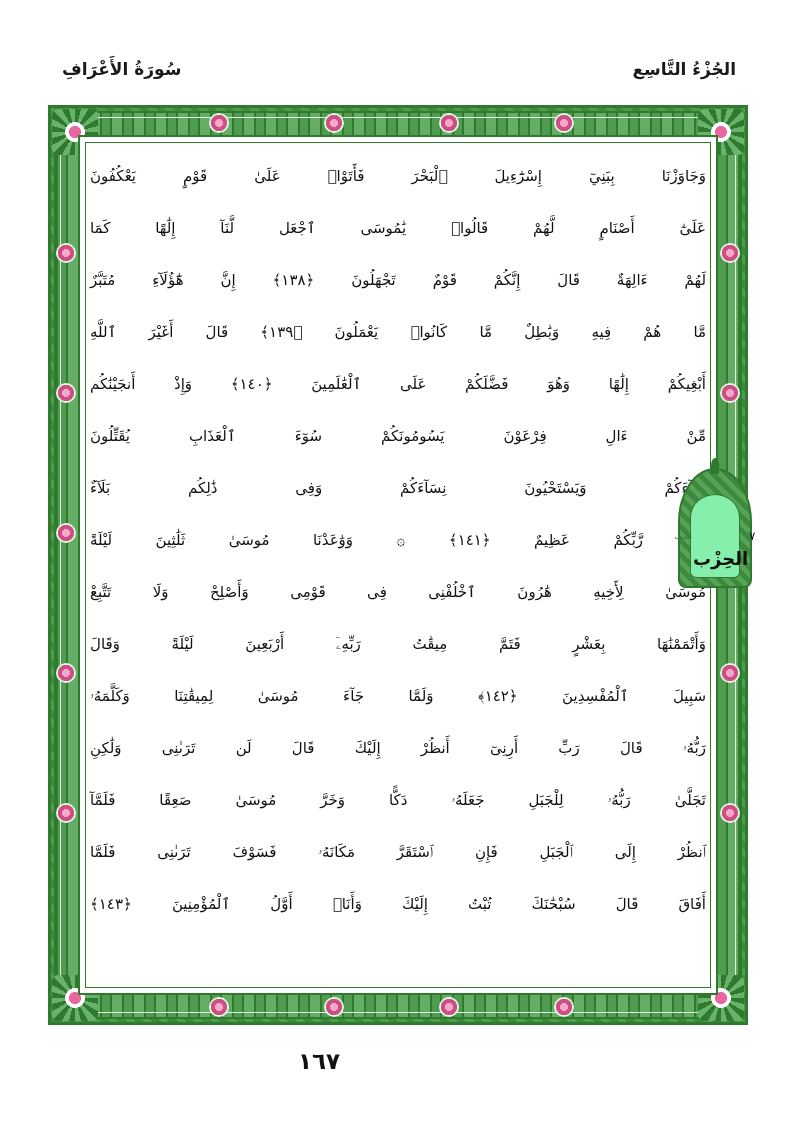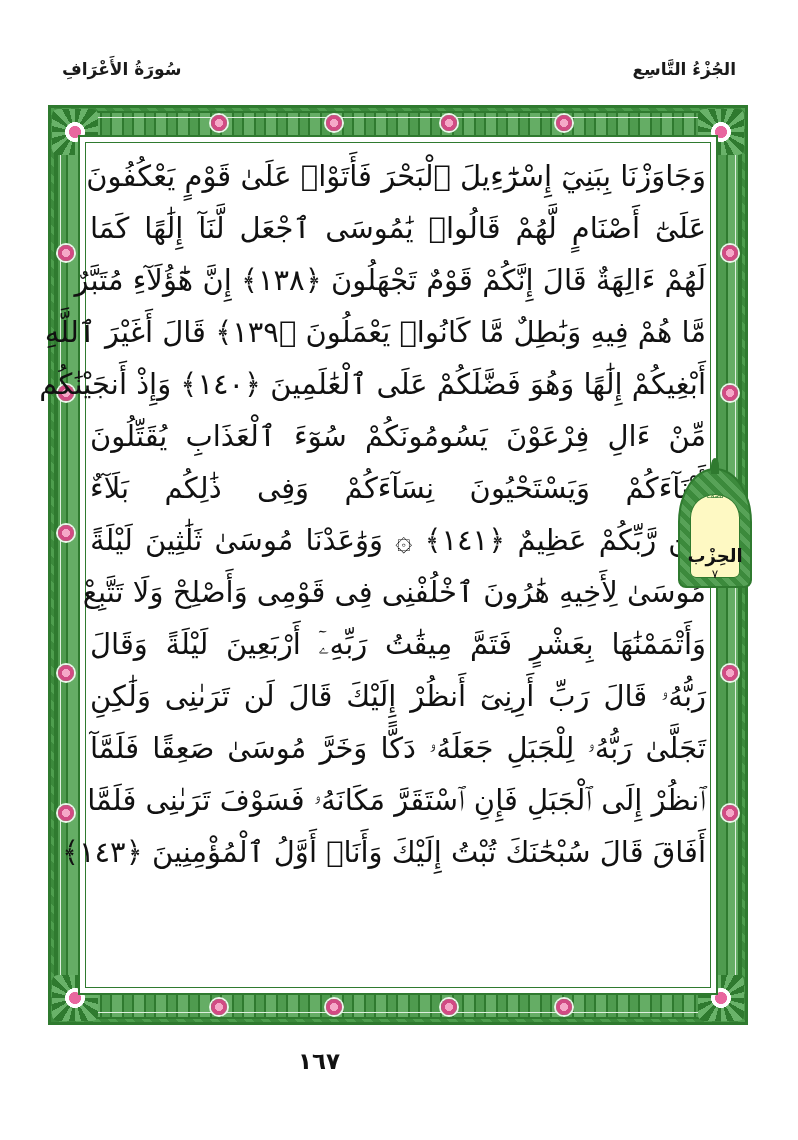--- a/index.html
+++ b/index.html
@@ -117,21 +117,21 @@
     top: 150px;
     left: 90px;
     width: 616px;
     height: 830px;
     direction: rtl;
     text-align: justify;
     text-align-last: justify;
   }
   .ayah-line {
     font-family: "DejaVu Sans", sans-serif;
-    font-size: 29px;
+    font-size: 15px;
     line-height: 52px;
     color: #111111;
     direction: rtl;
     text-align: justify;
     text-align-last: justify;
     white-space: nowrap;
     display: block;
     letter-spacing: 0px;
   }
 
@@ -147,25 +147,24 @@
     position: absolute;
     inset: 0;
     background: repeating-linear-gradient(45deg, #3c8a3c 0 5px, #57a257 5px 10px);
     border: 2px solid #2f7a2f;
     border-radius: 50% 50% 8px 8px / 45% 45% 8px 8px;
     box-sizing: border-box;
   }
   .hizb-inner {
     position: absolute;
     top: 26px; left: 12px; right: 12px; bottom: 10px;
-    background: #fef9c3;
+    background: #86efac;
     border: 1.5px solid #2f7a2f;
     border-radius: 50% 50% 6px 6px / 28% 28% 6px 6px;
     display: flex;
-    flex-direction: column;
     align-items: center;
     justify-content: center;
     gap: 1px;
     box-sizing: border-box;
   }
   .hizb-top-dot {
     position: absolute;
     top: -12px;
     left: 50%;
     transform: translateX(-50%);
@@ -251,20 +250,21 @@
   <div class="ayah-line">وَجَاوَزْنَا بِبَنِيٓ إِسْرَٰٓءِيلَ ٱلْبَحْرَ فَأَتَوْا۟ عَلَىٰ قَوْمٍ يَعْكُفُونَ</div>
   <div class="ayah-line">عَلَىٰٓ أَصْنَامٍ لَّهُمْ قَالُوا۟ يَٰمُوسَى ٱجْعَل لَّنَآ إِلَٰهًا كَمَا</div>
   <div class="ayah-line">لَهُمْ ءَالِهَةٌ قَالَ إِنَّكُمْ قَوْمٌ تَجْهَلُونَ ﴿١٣٨﴾ إِنَّ هَٰٓؤُلَآءِ مُتَبَّرٌ</div>
   <div class="ayah-line">مَّا هُمْ فِيهِ وَبَٰطِلٌ مَّا كَانُوا۟ يَعْمَلُونَ ﴿١٣٩﴾ قَالَ أَغَيْرَ ٱللَّهِ</div>
   <div class="ayah-line">أَبْغِيكُمْ إِلَٰهًا وَهُوَ فَضَّلَكُمْ عَلَى ٱلْعَٰلَمِينَ ﴿١٤٠﴾ وَإِذْ أَنجَيْنَٰكُم</div>
   <div class="ayah-line">مِّنْ ءَالِ فِرْعَوْنَ يَسُومُونَكُمْ سُوٓءَ ٱلْعَذَابِ يُقَتِّلُونَ</div>
   <div class="ayah-line">أَبْنَآءَكُمْ وَيَسْتَحْيُونَ نِسَآءَكُمْ وَفِى ذَٰلِكُم بَلَآءٌ</div>
   <div class="ayah-line">مِّن رَّبِّكُمْ عَظِيمٌ ﴿١٤١﴾ ۞ وَوَٰعَدْنَا مُوسَىٰ ثَلَٰثِينَ لَيْلَةً</div>
   <div class="ayah-line">مُوسَىٰ لِأَخِيهِ هَٰرُونَ ٱخْلُفْنِى فِى قَوْمِى وَأَصْلِحْ وَلَا تَتَّبِعْ</div>
   <div class="ayah-line">وَأَتْمَمْنَٰهَا بِعَشْرٍ فَتَمَّ مِيقَٰتُ رَبِّهِۦٓ أَرْبَعِينَ لَيْلَةً وَقَالَ</div>
+  <div class="ayah-line">سَبِيلَ ٱلْمُفْسِدِينَ ﴿١٤٢﴾ وَلَمَّا جَآءَ مُوسَىٰ لِمِيقَٰتِنَا وَكَلَّمَهُۥ</div>
   <div class="ayah-line">رَبُّهُۥ قَالَ رَبِّ أَرِنِىٓ أَنظُرْ إِلَيْكَ قَالَ لَن تَرَىٰنِى وَلَٰكِنِ</div>
   <div class="ayah-line">تَجَلَّىٰ رَبُّهُۥ لِلْجَبَلِ جَعَلَهُۥ دَكًّا وَخَرَّ مُوسَىٰ صَعِقًا فَلَمَّآ</div>
   <div class="ayah-line">ٱنظُرْ إِلَى ٱلْجَبَلِ فَإِنِ ٱسْتَقَرَّ مَكَانَهُۥ فَسَوْفَ تَرَىٰنِى فَلَمَّا</div>
   <div class="ayah-line">أَفَاقَ قَالَ سُبْحَٰنَكَ تُبْتُ إِلَيْكَ وَأَنَا۠ أَوَّلُ ٱلْمُؤْمِنِينَ ﴿١٤٣﴾</div>
 </div>
 
 <div class="hizb-marker">
   <div class="hizb-shape">
     <div class="hizb-top-dot"></div>
   </div>

